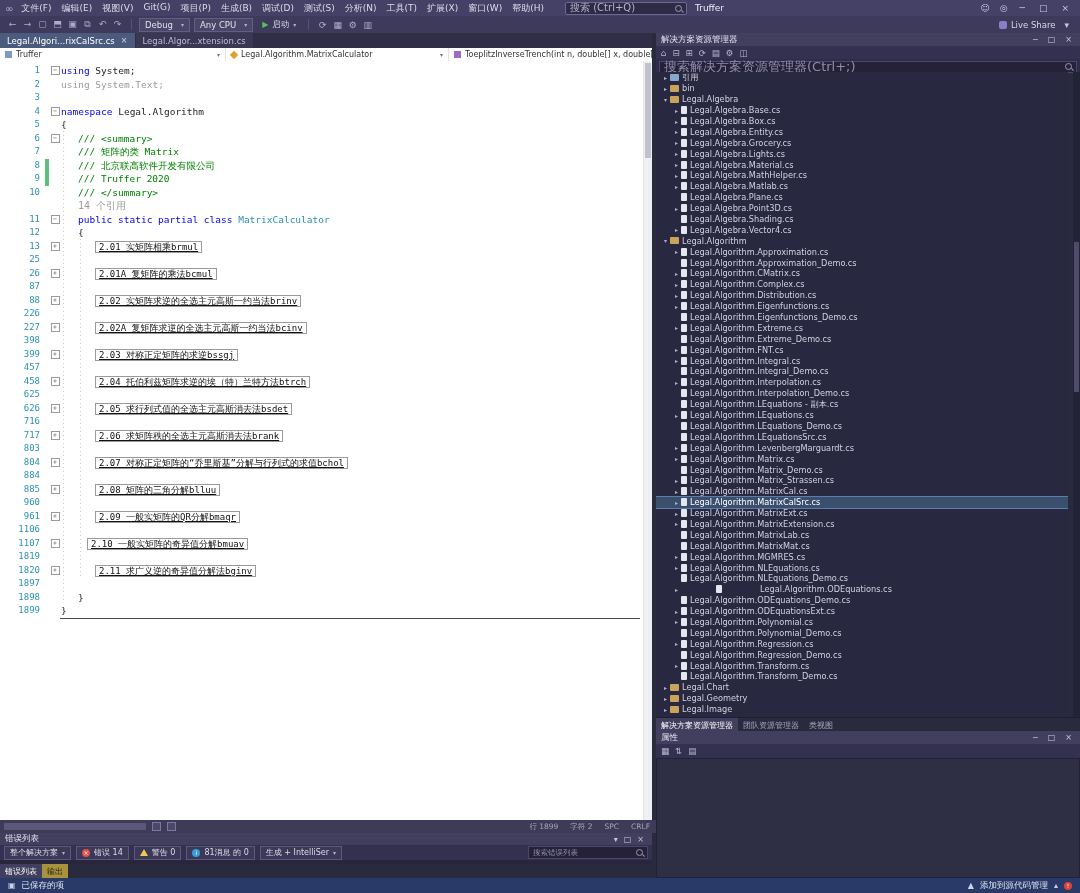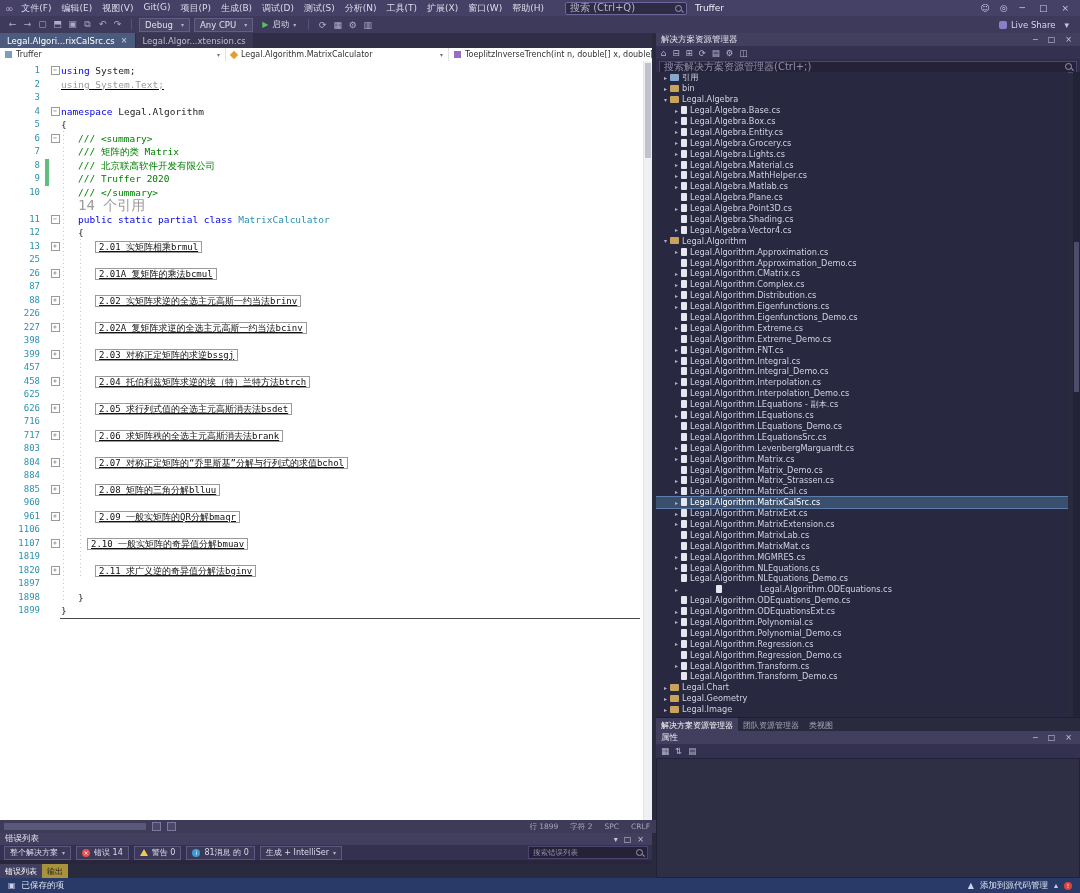--- a/index.html
+++ b/index.html
@@ -44,21 +44,21 @@
   
   .codearea{top:61px;left:0;width:652px;height:759px;background:#FFFFFF;overflow:hidden}
   #code-lines{padding-top:3px}
   .crow{display:flex;height:13.5px;line-height:13.5px;font-size:9.5px;font-family:"DejaVu Sans Mono","Liberation Mono",monospace}
   .ln{width:40px;text-align:right;color:#2B91AF;padding-right:5px;flex:none;font-size:9px;font-family:"DejaVu Sans Mono","Liberation Mono",monospace}
   .chmark{width:4px;flex:none}
   .chmark.green{background:#5FBE7D}
   .fold{width:12px;flex:none;display:flex;align-items:center;justify-content:center}
   .fbox{width:7px;height:7px;border:1px solid #9A9A9A;background:#fff;color:#555;font-size:6.5px;line-height:6px;text-align:center;display:block}
   .ctext{white-space:pre;color:#000}
-  .ctext.lens{color:#9B9B9B;font-size:14px;line-height:13.5px}
+  .ctext.lens{color:#9B9B9B;font-size:10px;line-height:13.5px}
   .tok-k{color:#0000E8}
   .tok-p{color:#1E1E1E}
   .tok-c{color:#008000}
   .tok-t{color:#2B91AF}
   .tok-g{color:#9B9B9B}
   .foldedbox{border:1px solid #9A9A9A;padding:0 3px;color:#111;text-decoration:underline;font-size:9px;background:#FFF}
   .guide{position:absolute;width:1px;background-image:repeating-linear-gradient(to bottom,#C9C9C9 0 1px,transparent 1px 4px)}
   .doc-end{position:absolute;left:60px;right:12px;height:1px;background:#4A4A4A;top:557px}
   .vscroll{position:absolute;right:0;top:0;width:8px;height:100%;background:#F0F0F2;border-left:1px solid #E4E4E8}
   .vthumb{position:absolute;right:1px;top:2px;width:6px;height:95px;background:#C2C2CC}
@@ -67,21 +67,21 @@
   .hthumb{width:142px;height:7px;background:#5A5878;border-radius:1px}
   .split-ic{width:7px;height:7px;border:1px solid #7B79A0;background:#4A4768}
   .hinfo{padding:0 6px;white-space:nowrap}
   
   .rightcol{top:33px;left:656px;width:424px;bottom:15px;background:#2A2A3E}
   .panel-header{position:absolute;left:0;right:0;height:13px;background:#413E5E;color:#E6E5F2;font-size:8.5px;display:flex;align-items:center;padding:0 5px;gap:4px}
   .ph-ic{color:#C9C7DD;font-size:8px;padding:0 3px}
   .se-toolbar{position:absolute;top:13px;left:0;right:0;height:13px;background:#343150;display:flex;align-items:center;gap:6px;padding:0 5px;border-bottom:1px solid #232138}
   .pan-ic{color:#B8B6CE;font-size:8.5px}
   .se-search{position:absolute;top:26px;left:0;right:0;height:13px;background:#2F2C49;display:flex;align-items:center;padding:1px 3px}
-  .se-search-inner{flex:1;height:10px;background:#252238;border:1px solid #4A4670;display:flex;align-items:center;justify-content:space-between;padding:0 4px;color:#8E8CAC;font-size:10px}
+  .se-search-inner{flex:1;height:10px;background:#252238;border:1px solid #4A4670;display:flex;align-items:center;justify-content:space-between;padding:0 4px;color:#8E8CAC;font-size:13px}
   .tree{position:absolute;top:39px;left:0;right:12px;height:645px;background:#282840;overflow:hidden}
   .trow{display:flex;align-items:center;height:10.9px;font-size:8.2px;color:#D2D1E2;white-space:nowrap}
   .trow.sel{background:#3A4E6E;outline:1px solid #5E7CA8;color:#FFFFFF}
   .tarrow{width:9px;font-size:6px;color:#B0AEC8;text-align:center;flex:none}
   .ticon{margin-right:3px;flex:none}
   .ticon.folder{width:9px;height:7px;background:#C9A35B;border-radius:1px}
   .ticon.file{width:6px;height:8px;background:#E6E6EE;border-radius:1px}
   .ticon.ref{width:9px;height:7px;background:#86A8CC;border-radius:1px}
   .tree-scroll{position:absolute;right:0;top:0;width:7px;height:100%;background:#232338}
   .tree-thumb{position:absolute;right:1px;top:170px;width:5px;height:150px;background:#4E4C6A}
@@ -219,21 +219,21 @@
         <span class="chmark"></span>
         <span class="fold">
           <span class="fbox">−</span>
         </span>
         <span class="ctext" style="padding-left: 0px;"><span class="tok-k">using</span><span class="tok-p"> System;</span></span>
       </div>
       <div class="crow">
         <span class="ln">2</span>
         <span class="chmark"></span>
         <span class="fold"></span>
-        <span class="ctext" style="padding-left: 0px; text-decoration: underline;"><span class="tok-g">using System.Text;</span></span>
+        <span class="ctext" style="padding-left: 0px;"><span class="tok-g">using System.Text;</span></span>
       </div>
       <div class="crow">
         <span class="ln">3</span>
         <span class="chmark"></span>
         <span class="fold"></span>
         <span class="ctext" style="padding-left: 0px;"></span>
       </div>
       <div class="crow">
         <span class="ln">4</span>
         <span class="chmark"></span>

